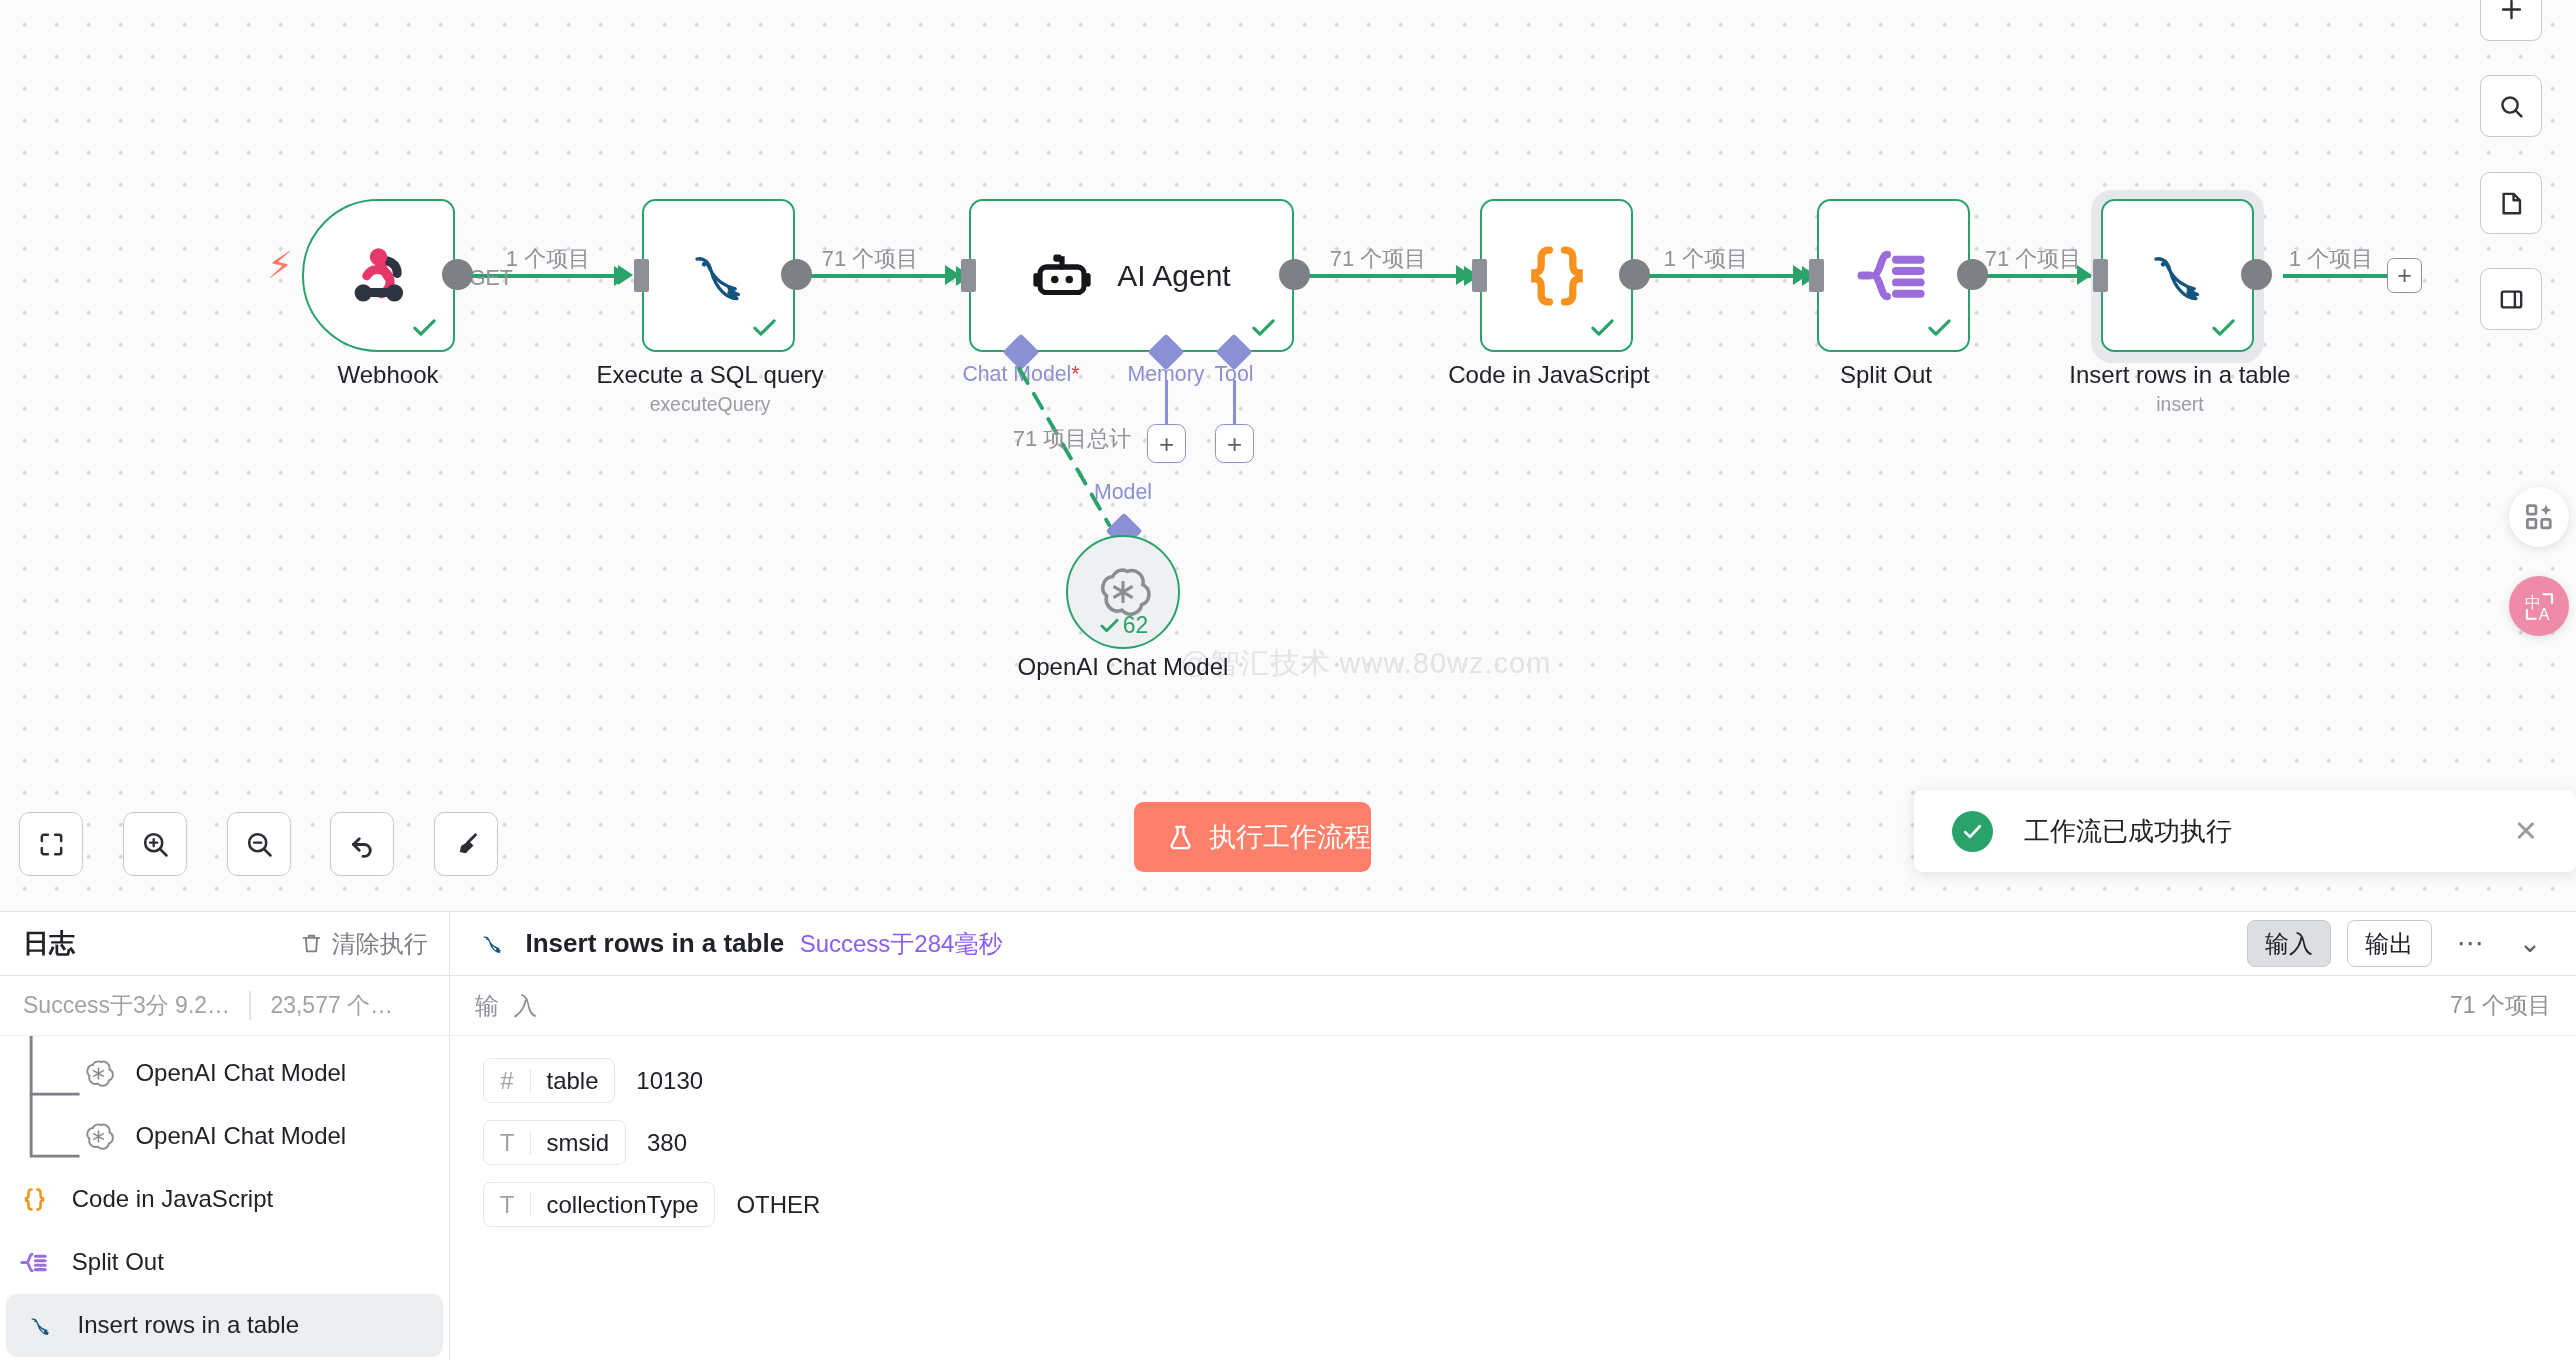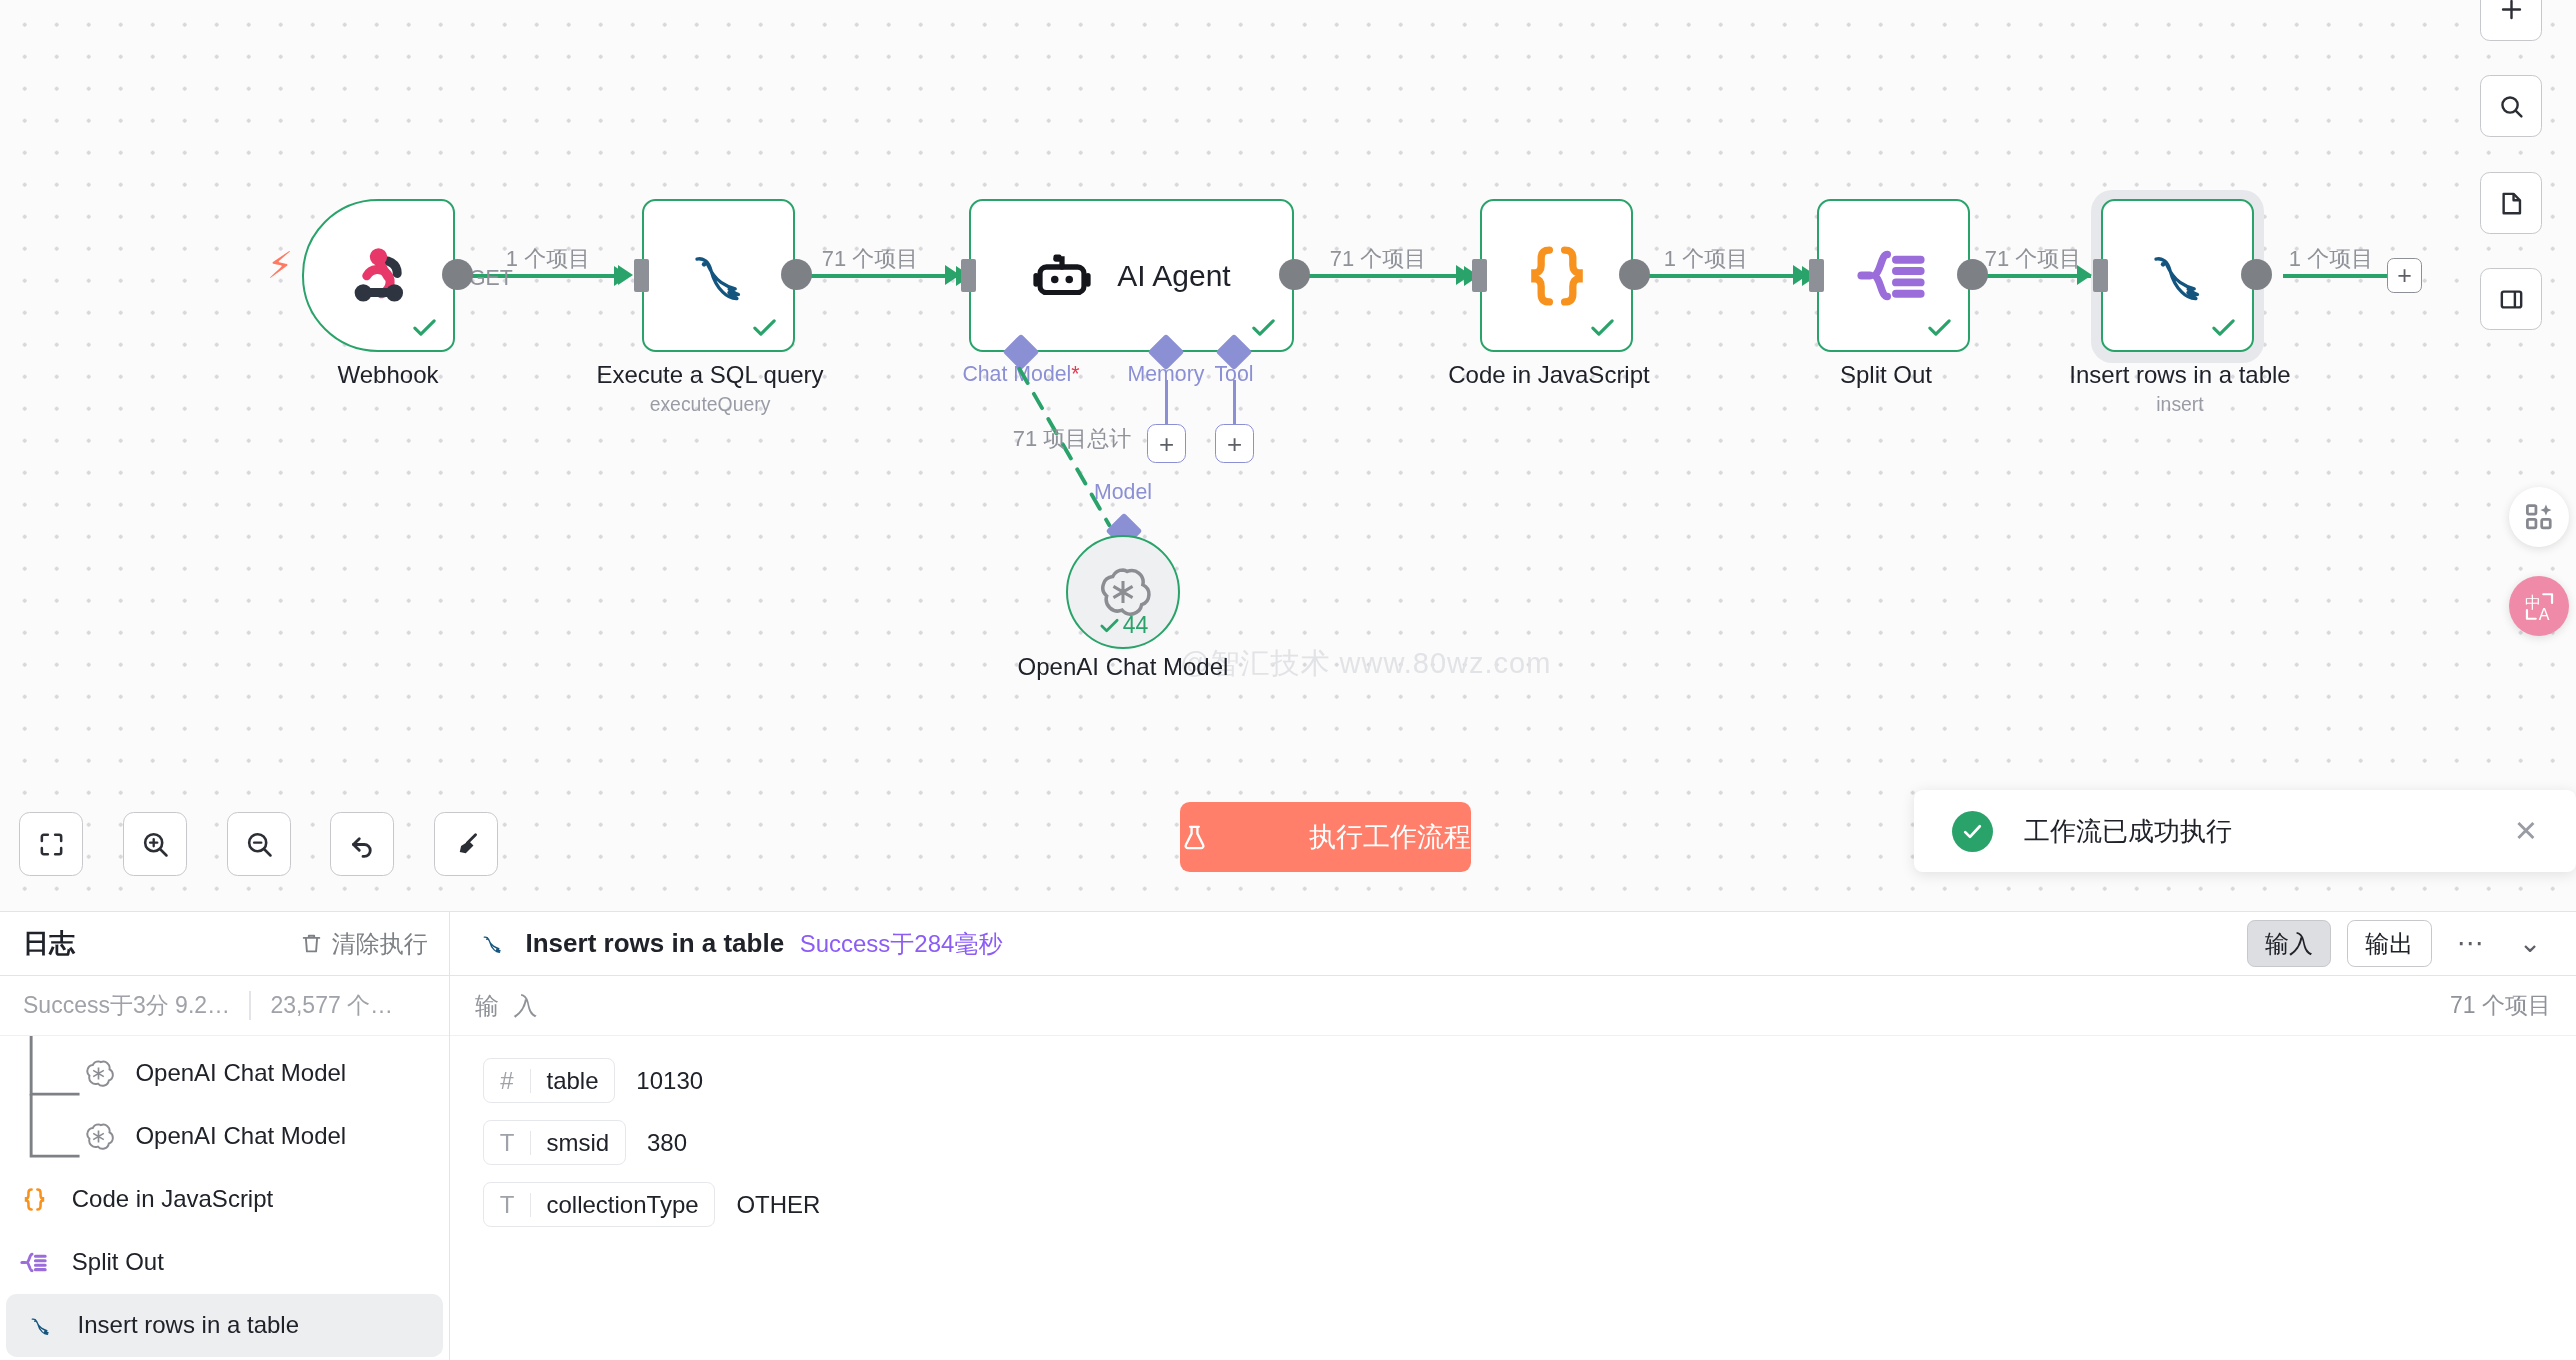--- a/index.html
+++ b/index.html
@@ -124,24 +124,24 @@
   }
 
   
   .tb-btn {
     position: absolute; width: 64px; height: 64px;
     border: 1.5px solid #c6c8cc; border-radius: 10.7px; background: #fff;
     display: flex; align-items: center; justify-content: center;
   }
 
   .exec-btn {
-    position: absolute; left: 1180px; top: 802px;
-    width: 291px; height: 70px; border-radius: 9.7px;
+    position: absolute; left: 1134px; top: 802px;
+    width: 237px; height: 70px; border-radius: 9.7px;
     background: #ff7f6b; color: #fff;
-    display: flex; align-items: center; justify-content: space-between; gap: 13.6px;
+    display: flex; align-items: center; justify-content: flex-end; gap: 13.6px;
     font-size: 27px; border: none;
   }
 
   .toast {
     position: absolute; left: 1914px; top: 790px;
     width: 662px; height: 82px;
     background: #fff; border-radius: 8.7px;
     box-shadow: 0 2.9px 13.6px rgba(0,0,0,0.10);
     display: flex; align-items: center; padding: 0 38px; gap: 31px;
   }
@@ -334,21 +334,21 @@
     <div class="diamond" style="left:1111px; top:518px;"></div>
     <div class="round-node" style="left:1066px; top:535px;">
       <svg width="56" height="56" viewBox="0 0 24 24">
         <path d="M12 2.6c-1.9 0-3.6 1.1-4.4 2.8-1.9.2-3.5 1.5-4 3.3-.6 1.8 0 3.8 1.4 5-.5 1.8 0 3.8 1.4 5.1 1.4 1.3 3.4 1.7 5.2 1 1.2 1.4 3.1 2 4.9 1.5 1.8-.5 3.2-2 3.5-3.9 1.8-.6 3-2.2 3.1-4.1.1-1.9-.9-3.6-2.6-4.4.4-1.8-.2-3.7-1.6-4.9-1.4-1.2-3.4-1.5-5.1-.8A4.88 4.88 0 0 0 12 2.6z" fill="none" stroke="#8b8d93" stroke-width="1.5"></path>
         <path d="M12 7.3v9.4M7.9 9.6l8.2 4.8M16.1 9.6l-8.2 4.8" fill="none" stroke="#8b8d93" stroke-width="1.3"></path>
       </svg>
       <div class="round-badge">
         <svg width="23" height="23" viewBox="0 0 24 24">
           <path d="M4 12.5l5 5L20 6.5" fill="none" stroke="#29a36a" stroke-width="2.8" stroke-linecap="round" stroke-linejoin="round"></path>
         </svg>
-        <span>44</span>
+        <span>62</span>
       </div>
     </div>
     <div class="node-label" style="left:1123px; top:653px;">OpenAI Chat Model</div>
 
     <div class="node" style="left:1480px; top:199px;">
       <svg width="76" height="76" viewBox="0 0 24 24">
         <path d="M9.6 3.8c-2 0-2.6 1.1-2.6 2.6v2.2c0 1.5-.7 2.4-2 2.4v1.9c1.3 0 2 .9 2 2.4v2.3c0 1.5.6 2.6 2.6 2.6" fill="none" stroke="#f7921e" stroke-width="2.3" stroke-linecap="round"></path>
         <path d="M14.4 3.8c2 0 2.6 1.1 2.6 2.6v2.2c0 1.5.7 2.4 2 2.4v1.9c-1.3 0-2 .9-2 2.4v2.3c0 1.5-.6 2.6-2.6 2.6" fill="none" stroke="#f7921e" stroke-width="2.3" stroke-linecap="round"></path>
       </svg>
       <svg class="tick" viewBox="0 0 24 24">

